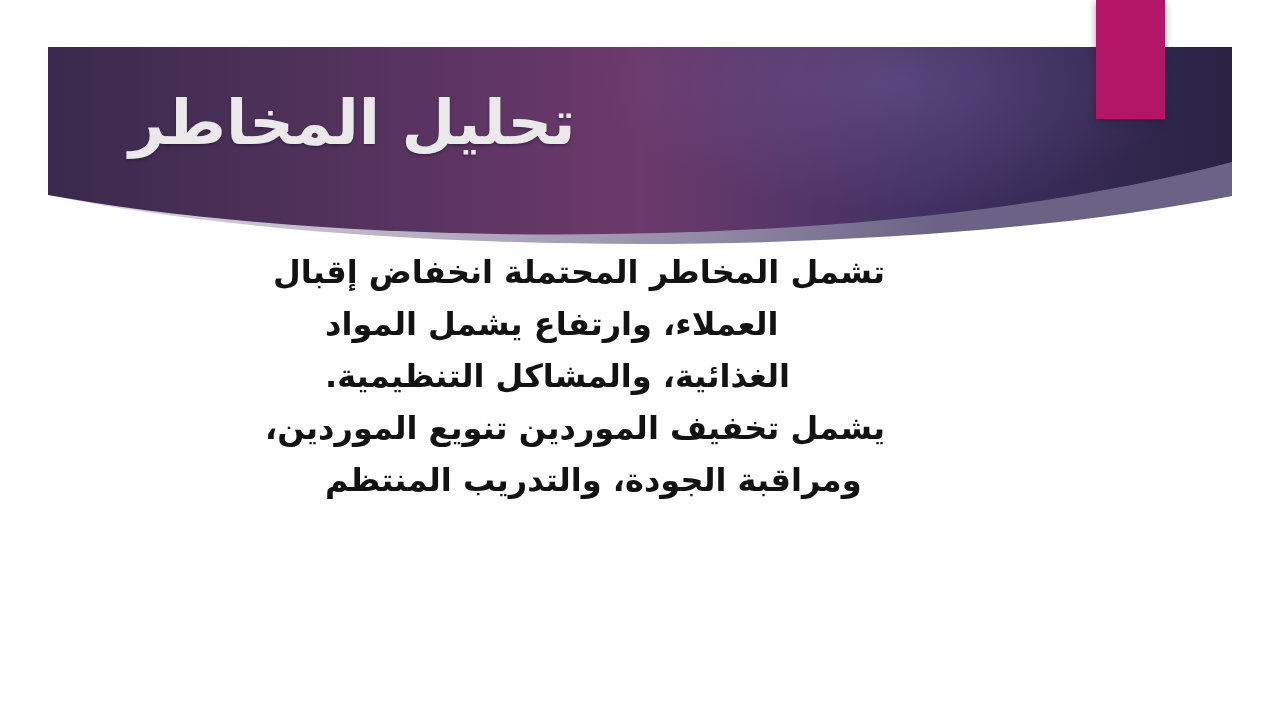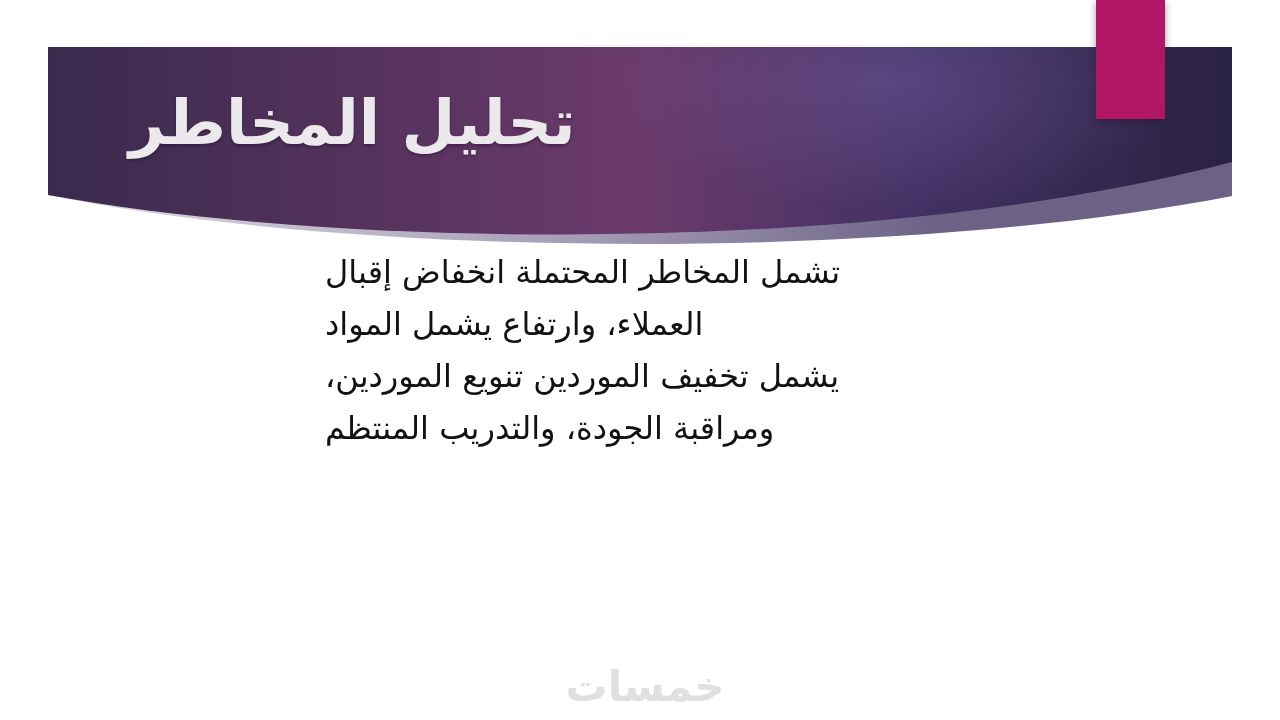--- a/index.html
+++ b/index.html
@@ -57,21 +57,21 @@
     left: 325px;
     top: 246px;
     width: 560px;
     z-index: 2;
   }
   .body-line {
     direction: rtl;
     text-align: left;
     white-space: nowrap;
     font-size: 32px;
-    font-weight: normal;
+    font-weight: bold;
     color: #121212;
     line-height: 52px;
   }
 
   
   .watermark {
     position: absolute;
     left: 520px;
     top: 662px;
     width: 250px;
@@ -118,19 +118,19 @@
     <ellipse cx="845" cy="35" rx="290" ry="130" fill="url(#glowGrad)"></ellipse>
   </svg>
 
   <div class="accent-rect"></div>
 
   <div class="slide-title">تحليل المخاطر</div>
 
   <div class="body-text">
     <div class="body-line">تشمل المخاطر المحتملة انخفاض إقبال</div>
     <div class="body-line">العملاء، وارتفاع يشمل المواد</div>
+    <div class="body-line">الغذائية، والمشاكل التنظيمية.</div>
     <div class="body-line">يشمل تخفيف الموردين تنويع الموردين،</div>
     <div class="body-line">ومراقبة الجودة، والتدريب المنتظم</div>
   </div>
 
-  <div class="watermark">خمسات</div>
 
 </div>
 
 </body></html>

